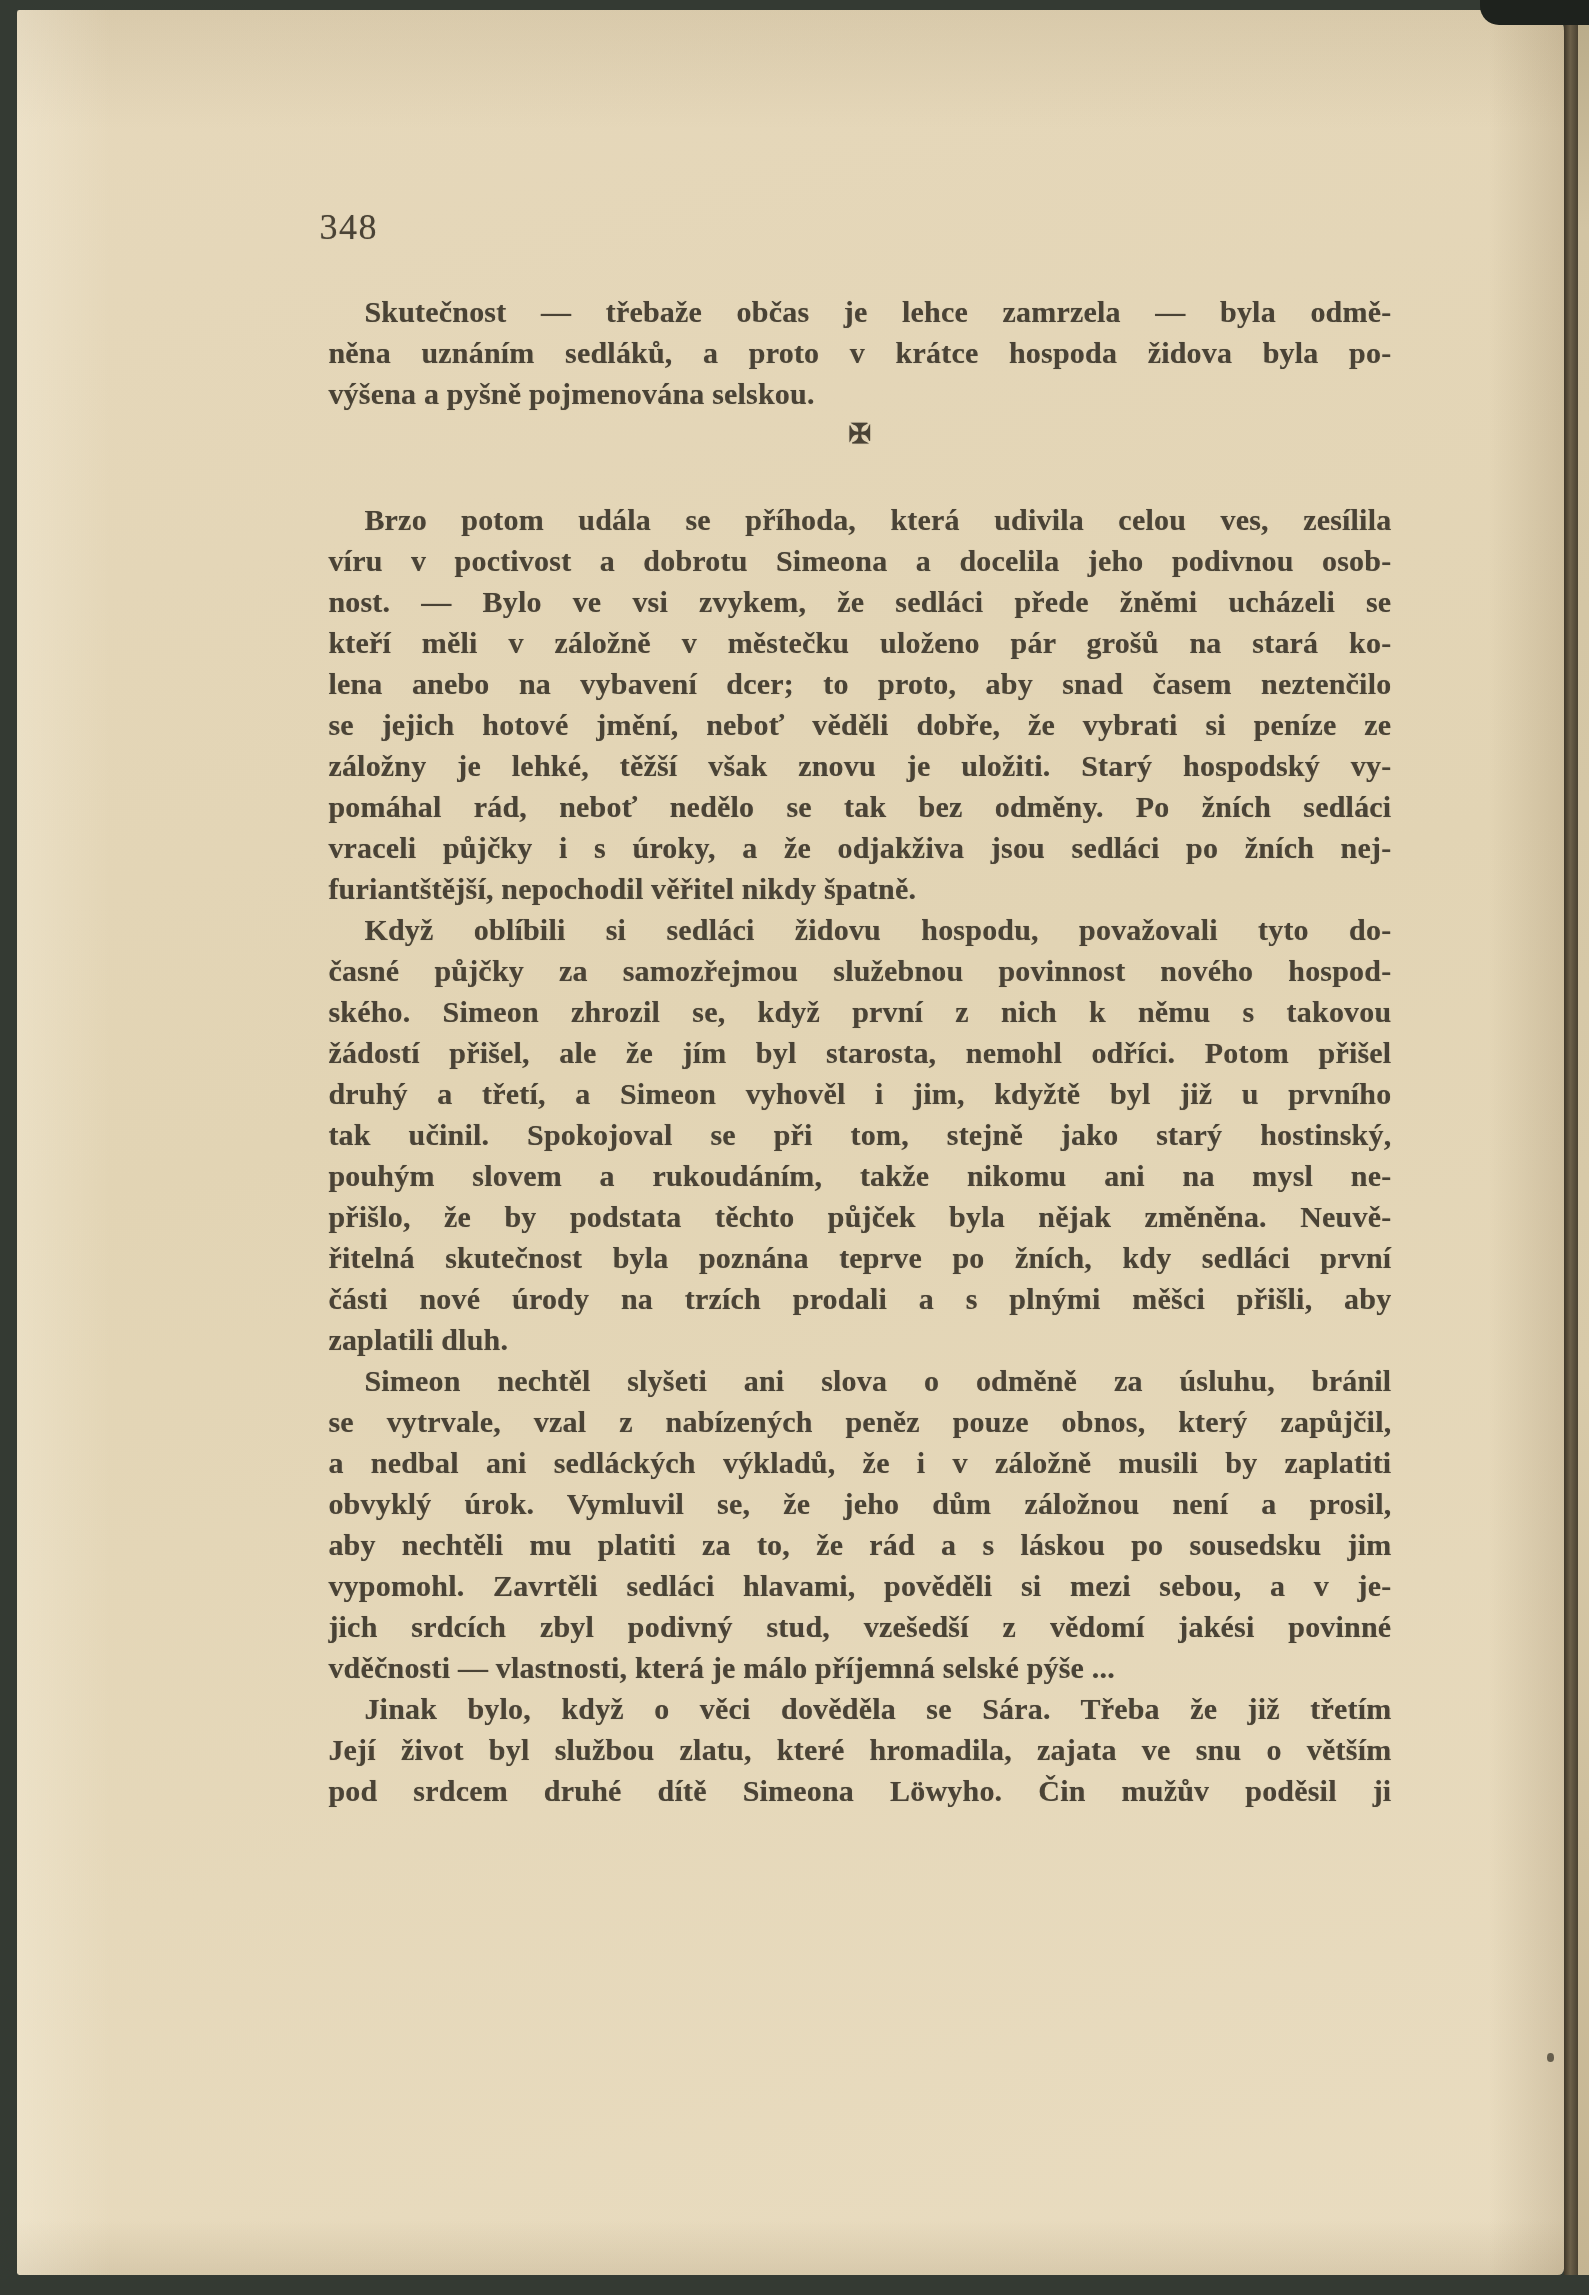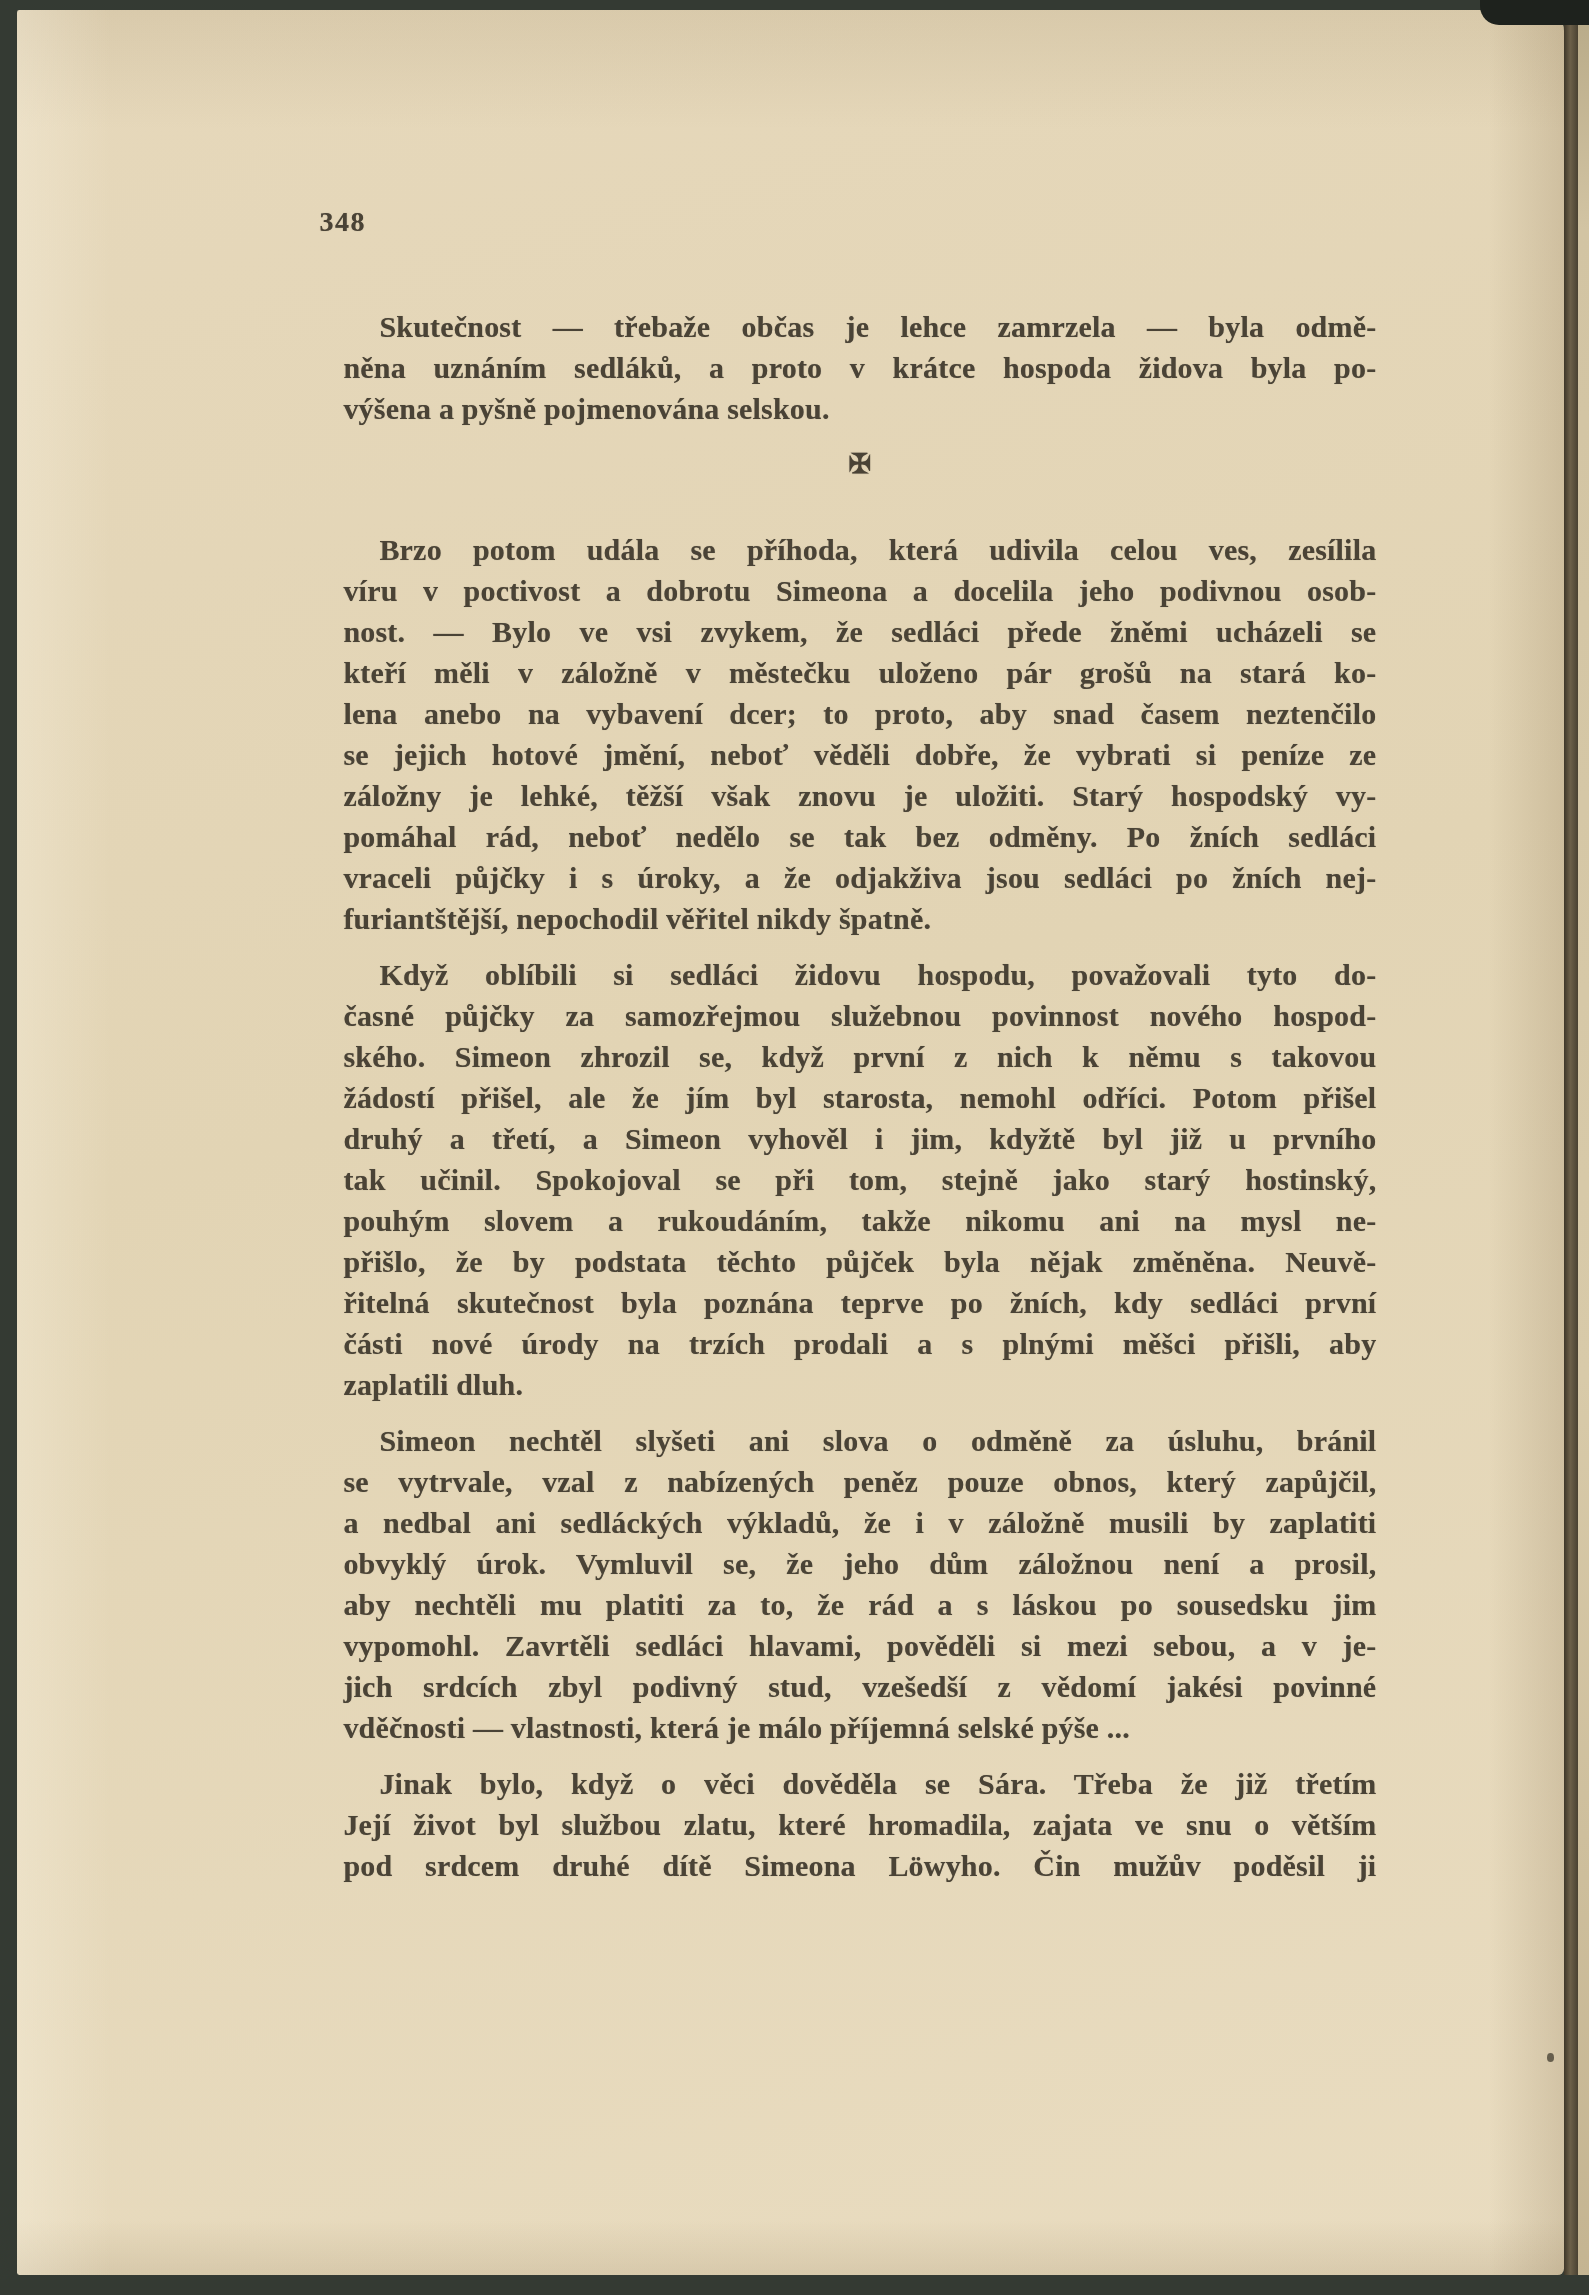--- a/index.html
+++ b/index.html
@@ -40,31 +40,31 @@
     position:absolute;left:1480px;top:0;width:110px;height:24.6px;z-index:6;
     background:var(--corner);border-bottom-left-radius:19px;
   }
   .speck{
     position:absolute;left:1547px;top:2053px;width:7.1px;height:8.7px;z-index:3;
     background:var(--ink);border-radius:50%;opacity:.8;
   }
   
   .page-number{
     position:absolute;left:302px;top:196px;
-    font-size:28px;font-weight:700;color:var(--ink);
+    font-size:36px;font-weight:400;color:var(--ink);
     letter-spacing:1.6px;
     text-shadow:0 0 0.8px rgba(74,67,54,.55);
   }
   .text-column{
     position:absolute;left:311px;top:281px;width:1063px;
     font-size:30px;font-weight:700;line-height:41px;color:var(--ink);
     letter-spacing:0.2px;
     text-shadow:0 0 0.8px rgba(74,67,54,.45);
   }
-  .para{margin:15px;padding:0;}
+  .para{margin:0;padding:0;}
   .line{
     text-align:justify;
     -moz-text-align-last:justify;text-align-last:justify;
     white-space:normal;
   }
   .line.first{padding-left:36px;}
   .line.lastleft{-moz-text-align-last:left;text-align-last:left;}
   .separator{
     height:41px;margin:0 0 44px 0;
     display:flex;align-items:center;justify-content:center;

